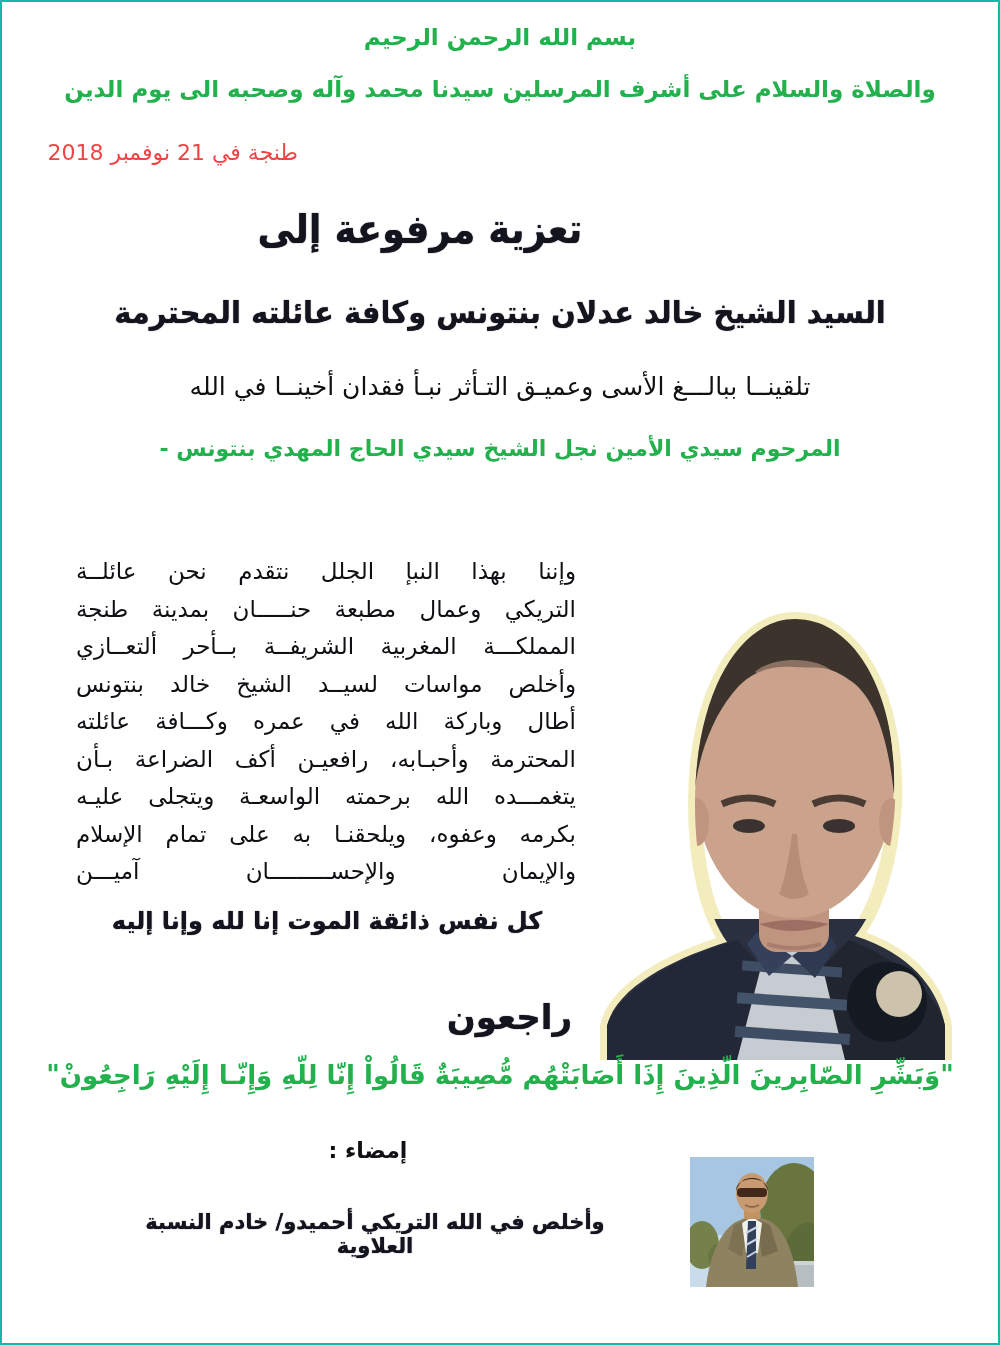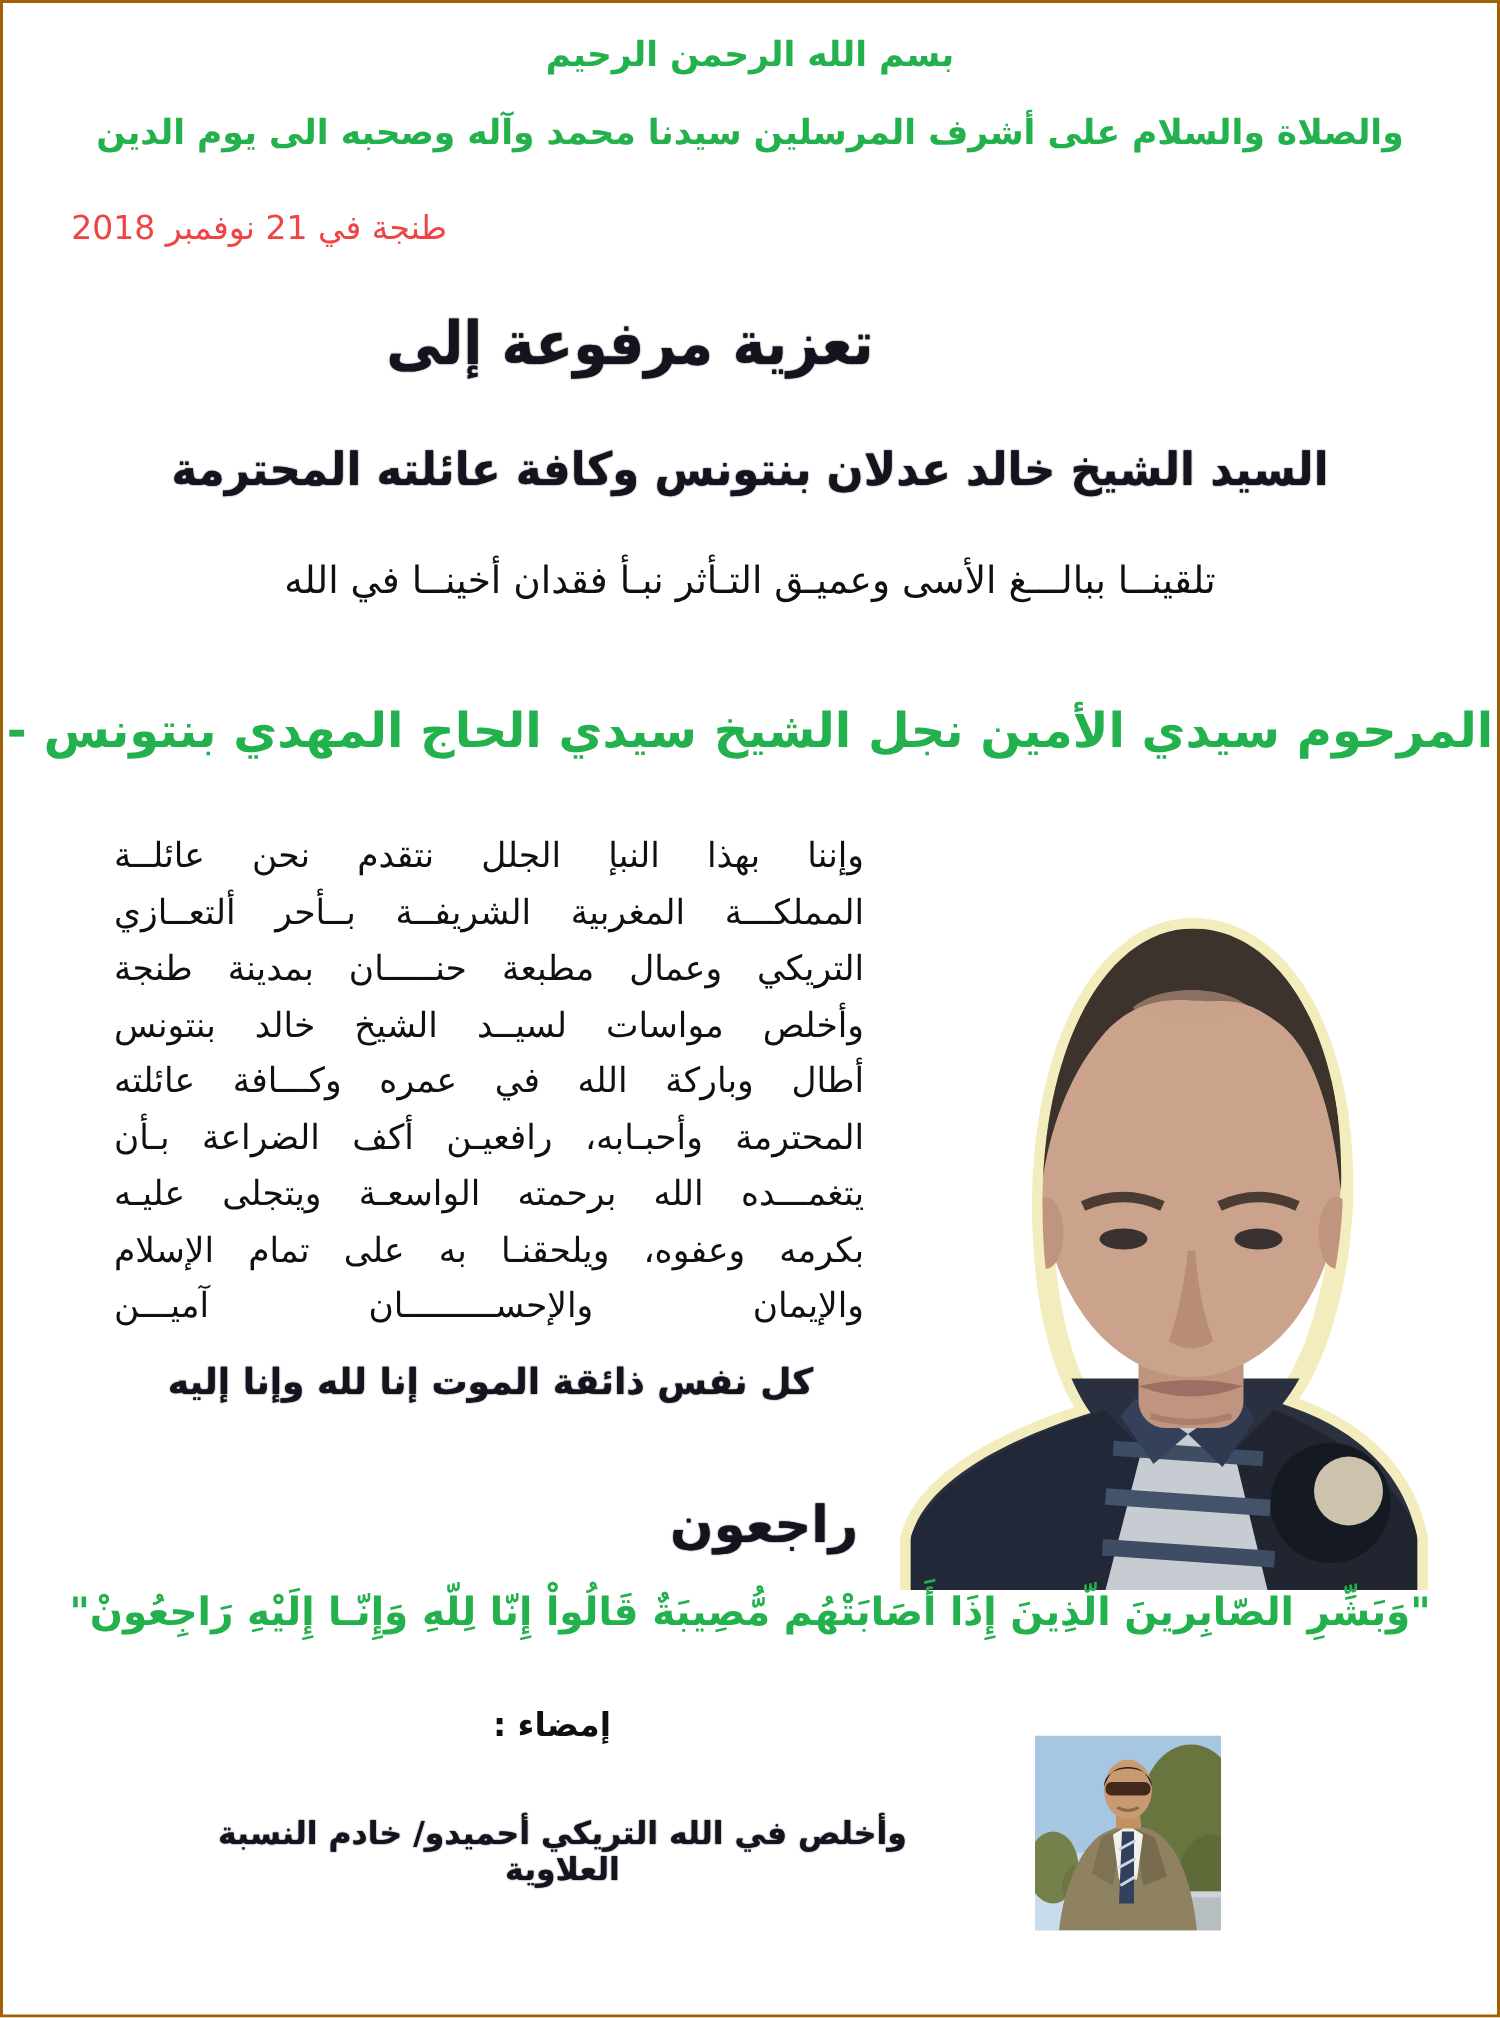--- a/index.html
+++ b/index.html
@@ -1,21 +1,21 @@
 <!DOCTYPE html>
 <html lang="ar" dir="rtl"><head>
 <meta charset="utf-8">
 <style>
   html,body{margin:0;padding:0;background:#ffffff;}
   .page{
     position:relative;
     width:1000px;height:1345px;
     box-sizing:border-box;
     background:#ffffff;
-    border:2px solid #a16207;
+    border:2px solid #14b8a6;
     overflow:hidden;
     font-family:"DejaVu Sans",sans-serif;
   }
   .ar{direction:rtl;unicode-bidi:plaintext;}
   .center{left:0;width:996px;text-align:center;}
   .abs{position:absolute;}
   .green{color:#22b14c;}
 
   .basmala{top:22px;font-size:23px;font-weight:bold;}
   .salat{top:74px;font-size:23px;font-weight:bold;}
@@ -24,21 +24,21 @@
   .callig{
     color:#14141f;
     font-weight:bold;
     text-shadow:0 0 1px #14141f;
     letter-spacing:-1px;
   }
   .title1{top:206px;left:-80px;width:996px;text-align:center;font-size:37px;transform:scaleY(1.08);}
   .title2{top:294px;font-size:29px;transform:scaleY(1.05);}
 
   .intro-line{top:370px;font-size:25px;color:#101010;font-weight:500;}
-  .deceased-line{top:434px;font-size:32px;font-weight:bold;margin-top:32px;}
+  .deceased-line{top:434px;font-size:22px;font-weight:bold;}
 
   .body-col{top:551px;right:422px;width:500px;}
   .body-line{
     direction:rtl;
     color:#101014;
     font-size:23px;
     line-height:37.5px;
     text-align:justify;
     text-align-last:justify;
     white-space:nowrap2;
@@ -70,22 +70,22 @@
   <div class="abs title1 callig ar">تعزية مرفوعة إلى</div>
 
   <div class="abs center title2 callig ar">السيد الشيخ خالد عدلان بنتونس وكافة عائلته المحترمة</div>
 
   <div class="abs center intro-line ar">تلقينــا  ببالـــغ الأسى وعميـق التـأثر نبـأ فقدان أخينــا في الله</div>
 
   <div class="abs center deceased-line green ar">المرحوم سيدي الأمين نجل الشيخ سيدي الحاج المهدي بنتونس  -</div>
 
   <div class="abs body-col">
     <div class="body-line">وإننا بهذا النبإ الجلل نتقدم نحن عائلــة</div>
+    <div class="body-line">التريكي وعمال مطبعة حنـــــان بمدينة طنجة</div>
     <div class="body-line">المملكـــة المغربية الشريفــة بــأحر ألتعــازي</div>
-    <div class="body-line">التريكي وعمال مطبعة حنـــــان بمدينة طنجة</div>
     <div class="body-line">وأخلص مواسات لسيــد الشيخ خالد بنتونس</div>
     <div class="body-line">أطال وباركة الله في عمره وكـــافة عائلته</div>
     <div class="body-line">المحترمة وأحبـابه، رافعيـن أكف الضراعة بـأن</div>
     <div class="body-line">يتغمـــده الله برحمته الواسعـة ويتجلى عليـه</div>
     <div class="body-line">بكرمه وعفوه، ويلحقنـا به على تمام الإسلام</div>
     <div class="body-line">والإيمان والإحســـــــــان آميـــن</div>
   </div>
 
   <div class="abs photo-main">
     <svg width="374" height="496" viewBox="0 0 374 496">

